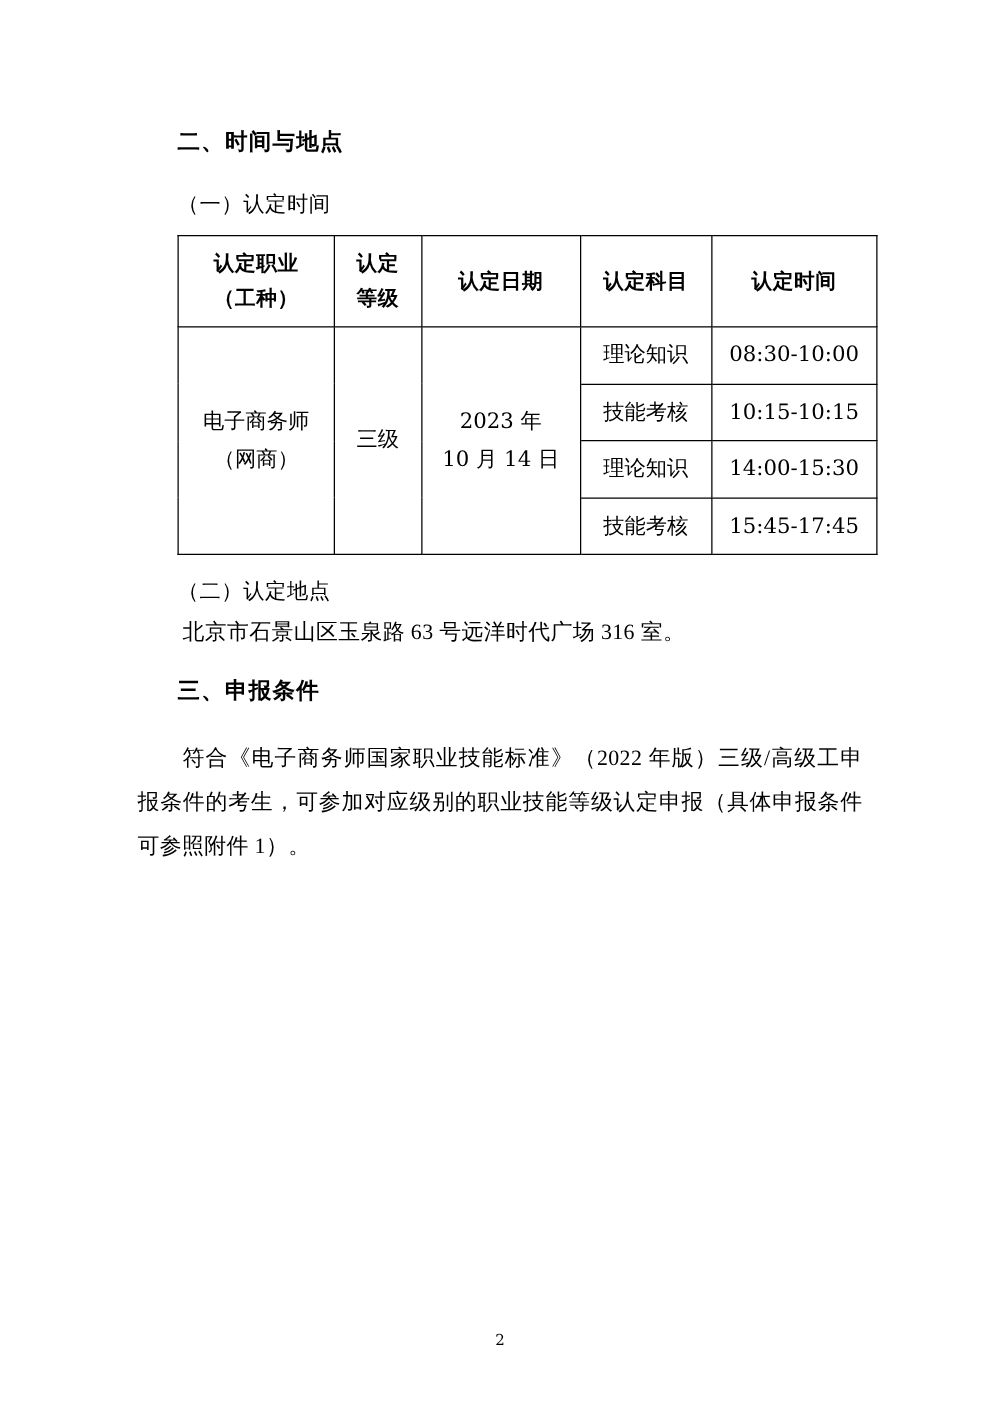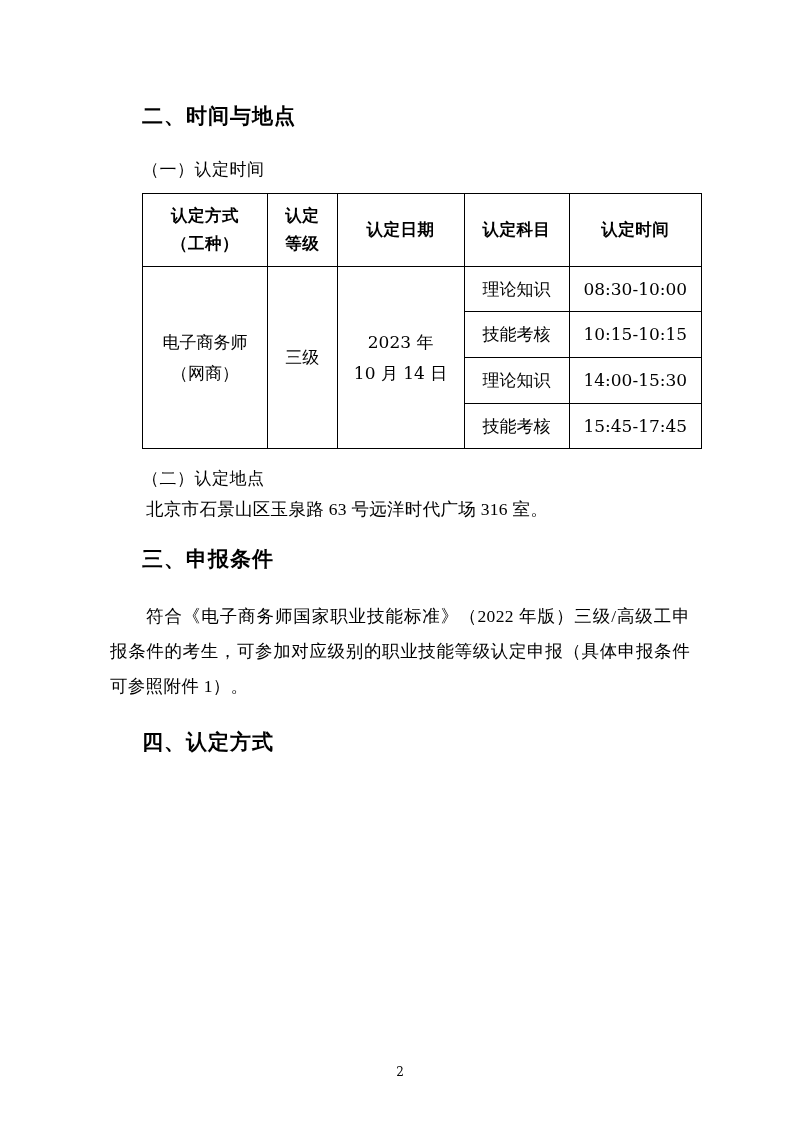--- a/index.html
+++ b/index.html
@@ -18,21 +18,21 @@
   .page {
     position: relative;
     width: 800px;
     height: 1131px;
     box-sizing: border-box;
     padding: 100px 110px 0 110px;
   }
   .heading {
     font-family: "DejaVu Sans", "Liberation Sans", sans-serif;
     font-weight: bold;
-    font-size: 21px;
+    font-size: 18px;
     letter-spacing: 1px;
     margin: 0 0 0 32px;
     padding: 0;
     line-height: 1.6;
   }
   .subheading {
     font-size: 17px;
     margin: 0 0 0 32px;
     line-height: 1.6;
     letter-spacing: 0.5px;
@@ -127,21 +127,21 @@
   <h2 class="heading">二、时间与地点</h2>
 
   <div class="gap-md"></div>
 
   <div class="subheading">（一）认定时间</div>
 
   <table class="doc-table" id="table-schedule">
     <thead>
       <tr>
         <th class="col-occupation two-line" rowspan="1">
-          <div>认定方式</div>
+          <div>认定职业</div>
           <div>（工种）</div>
         </th>
         <th class="col-level two-line">
           <div>认定</div>
           <div>等级</div>
         </th>
         <th class="col-date">认定日期</th>
         <th class="col-subject">认定科目</th>
         <th class="col-time">认定时间</th>
       </tr>
@@ -184,18 +184,17 @@
   <div class="gap-sm"></div>
 
   <h2 class="heading">三、申报条件</h2>
 
   <div class="gap-md"></div>
 
   <p class="para indent">符合《电子商务师国家职业技能标准》（2022 年版）三级/高级工申报条件的考生，可参加对应级别的职业技能等级认定申报（具体申报条件可参照附件 1）。</p>
 
   <div class="gap-md"></div>
 
-  <h2 class="heading">四、认定方式</h2>
 
 
   <div class="page-number">2</div>
 
 </div>
 
 </body></html>

